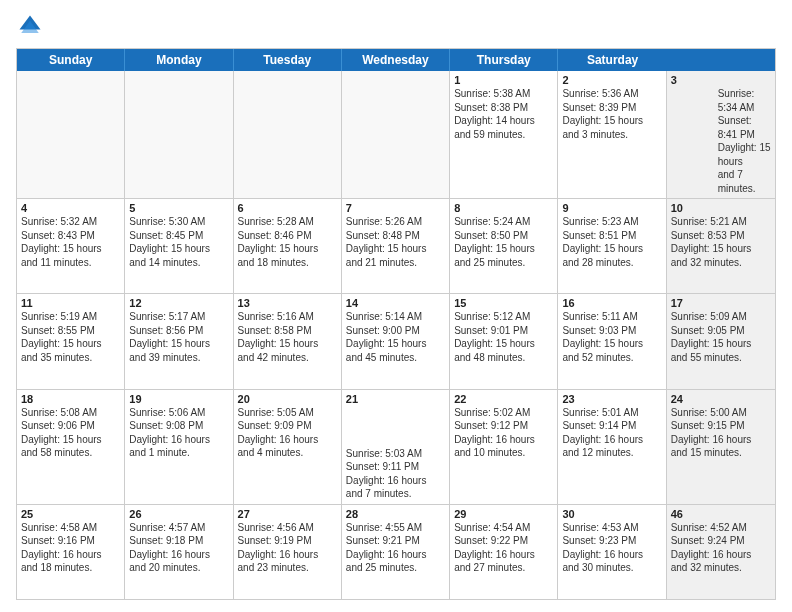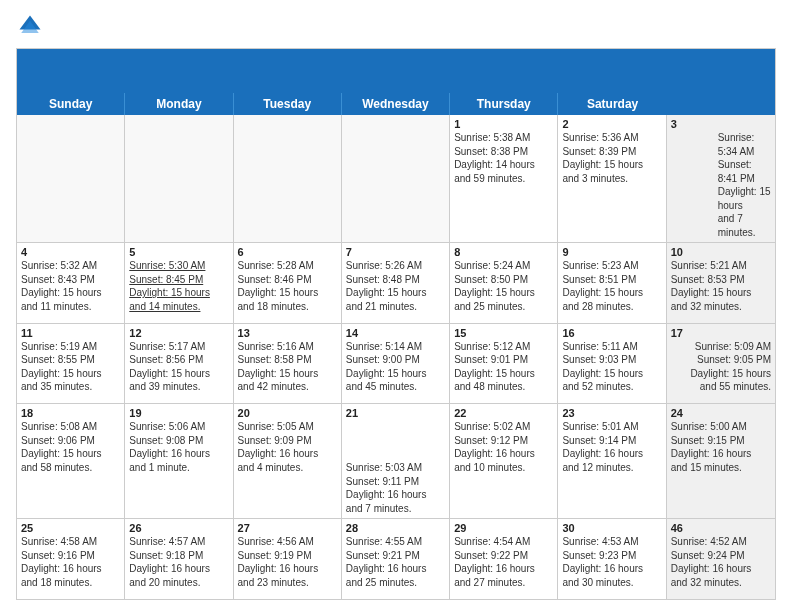--- a/index.html
+++ b/index.html
@@ -71,21 +71,20 @@
       grid-template-columns: repeat(7, 1fr);
       background: #1a6fbb;
     }
     .cal-header-cell {
       color: #fff;
       font-size: 12px;
       font-weight: bold;
       text-align: center;
       padding: 4px 2px;
       border-right: 1px solid #3a8fd4;
-      margin-top: 44px;
     }
     .cal-header-cell:last-child { border-right: none; }
     .cal-body {
       flex: 1;
       display: flex;
       flex-direction: column;
     }
     .cal-week {
       display: grid;
       grid-template-columns: repeat(7, 1fr);
@@ -179,21 +178,21 @@
         <div class="cal-week">
           <div class="cal-cell">
             <div class="day-num">4</div>
             <div class="cell-info" style="white-space: pre-line;">Sunrise: 5:32 AM
 Sunset: 8:43 PM
 Daylight: 15 hours
 and 11 minutes.</div>
           </div>
           <div class="cal-cell">
             <div class="day-num">5</div>
-            <div class="cell-info" style="white-space: pre-line; text-decoration: underline;">Sunrise: 5:30 AM
+            <div class="cell-info" style="white-space: pre-line;">Sunrise: 5:30 AM
 Sunset: 8:45 PM
 Daylight: 15 hours
 and 14 minutes.</div>
           </div>
           <div class="cal-cell">
             <div class="day-num">6</div>
             <div class="cell-info" style="white-space: pre-line;">Sunrise: 5:28 AM
 Sunset: 8:46 PM
 Daylight: 15 hours
 and 18 minutes.</div>
@@ -265,21 +264,21 @@
           </div>
           <div class="cal-cell">
             <div class="day-num">16</div>
             <div class="cell-info" style="white-space: pre-line;">Sunrise: 5:11 AM
 Sunset: 9:03 PM
 Daylight: 15 hours
 and 52 minutes.</div>
           </div>
           <div class="cal-cell shaded">
             <div class="day-num">17</div>
-            <div class="cell-info" style="white-space: pre-line; text-align: right;">Sunrise: 5:09 AM
+            <div class="cell-info" style="white-space: pre-line;">Sunrise: 5:09 AM
 Sunset: 9:05 PM
 Daylight: 15 hours
 and 55 minutes.</div>
           </div>
         </div>
         <div class="cal-week">
           <div class="cal-cell">
             <div class="day-num">18</div>
             <div class="cell-info" style="white-space: pre-line;">Sunrise: 5:08 AM
 Sunset: 9:06 PM

